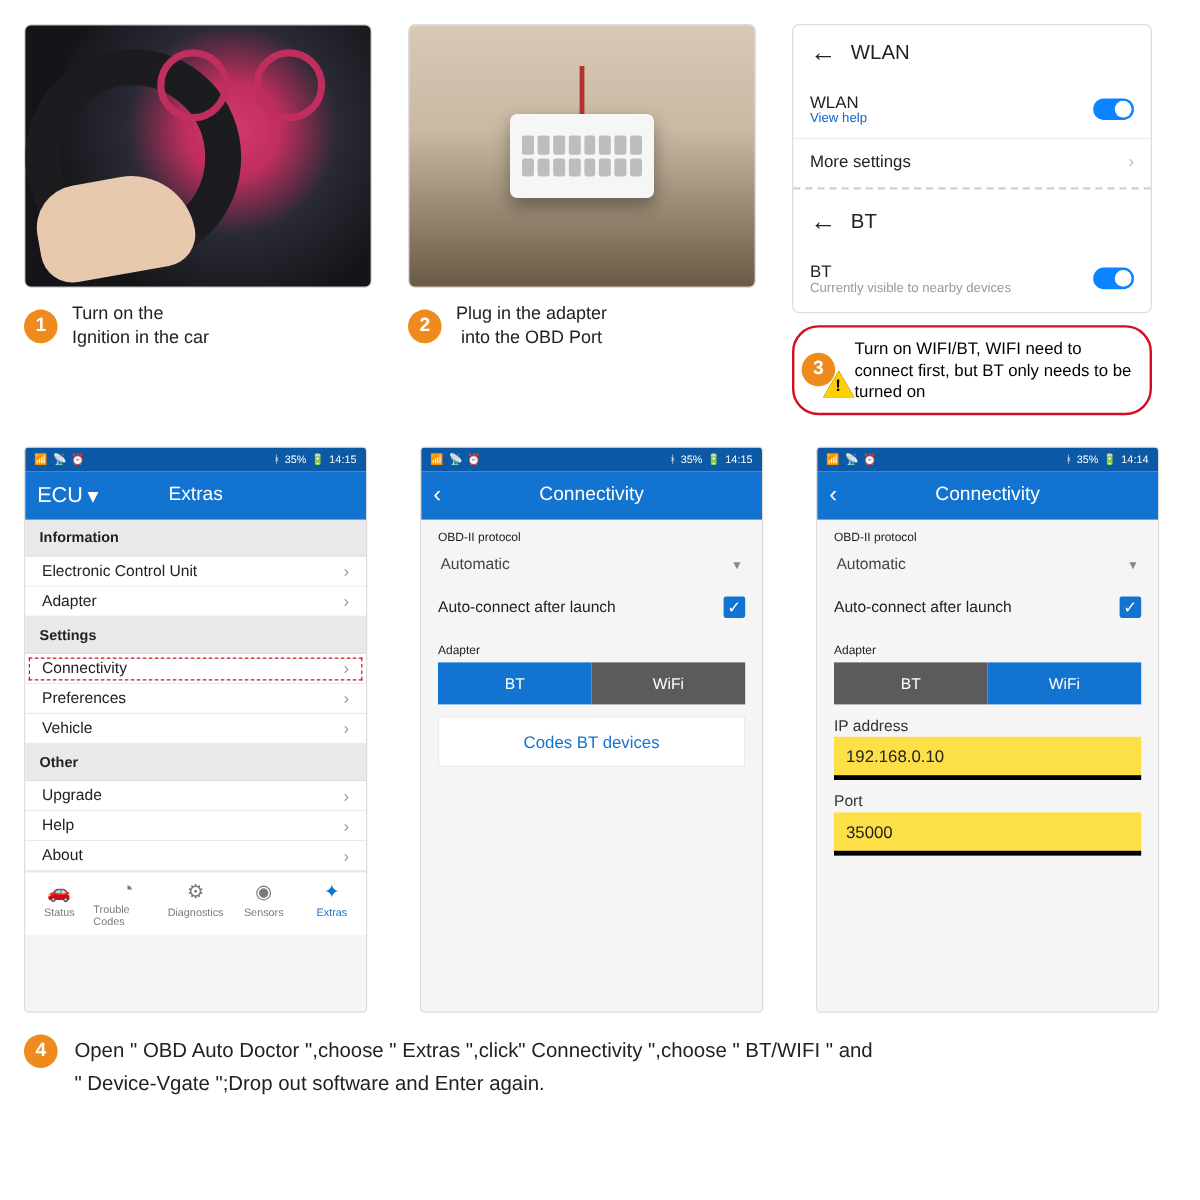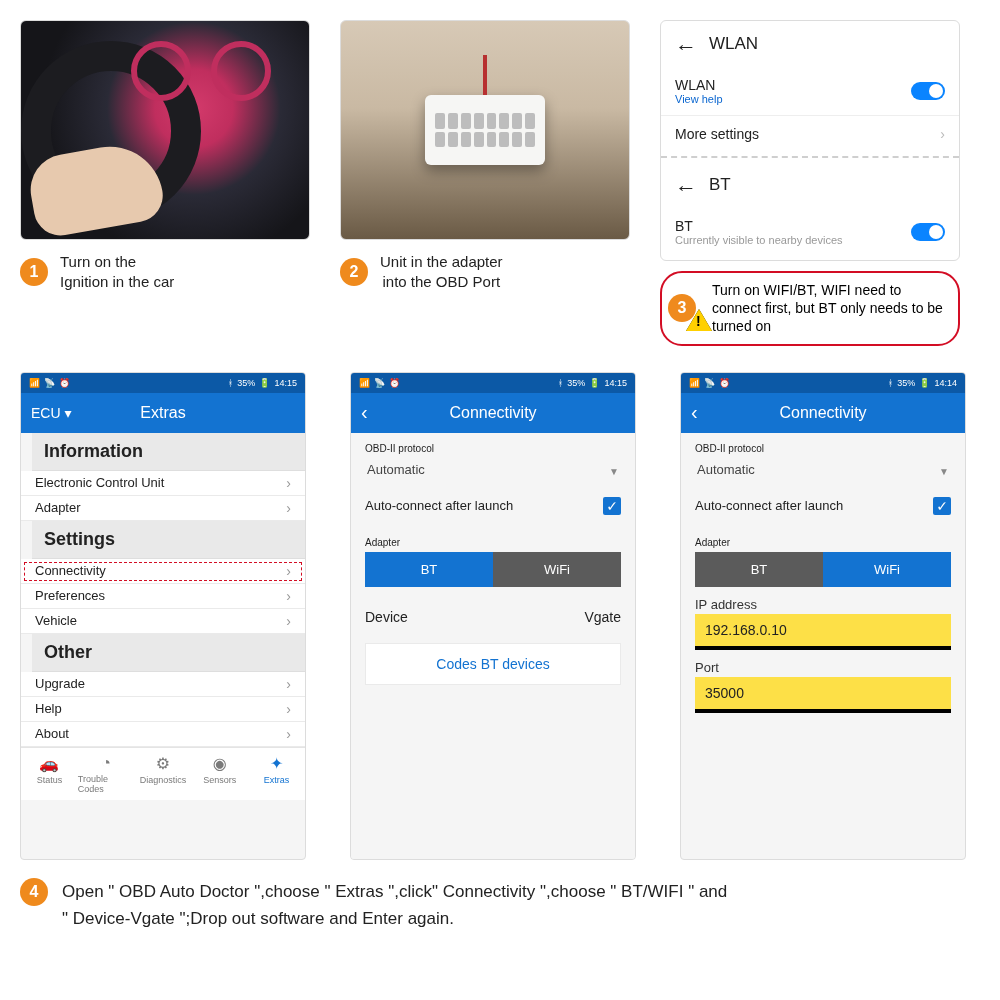--- a/index.html
+++ b/index.html
@@ -44,23 +44,23 @@
   .warn-tri { position: absolute; left: 24px; top: 36px; width: 0; height: 0; border-left: 13px solid transparent; border-right: 13px solid transparent; border-bottom: 22px solid #ffd000; filter: drop-shadow(0 0 0 #000); z-index: 1; }
   .warn-tri::after { content: "!"; position: absolute; left: -3px; top: 4px; color: #000; font-weight: 700; font-size: 14px; }
   .callout-text { font-size: 14px; line-height: 1.3; }
 
   
   .phones { margin-top: 26px; gap: 44px; }
   .phone { width: 286px; border: 1px solid #dcdcdc; border-radius: 4px; overflow: hidden; background: #f5f5f5; font-size: 13px; color: #222; }
   .statusbar { height: 20px; background: #0c59a6; color: #fff; display: flex; align-items: center; justify-content: space-between; padding: 0 8px; font-size: 9px; }
   .statusbar .sicons { display: flex; gap: 4px; }
   .titlebar { height: 40px; background: #1373d1; color: #fff; display: flex; align-items: center; justify-content: center; font-size: 16px; position: relative; }
-  .titlebar .left { position: absolute; left: 10px; font-size: 14px; display: flex; align-items: center; gap: 4px; }
+  .titlebar .left { position: absolute; left: 10px; font-size: 18px; display: flex; align-items: center; gap: 4px; }
   .titlebar .backchev { position: absolute; left: 10px; font-size: 20px; }
-  .section-header { background: #e9e9e9; padding: 8px 12px; font-weight: 600; font-size: 18px; border-bottom: 1px solid #dedede; margin-left: 11px; }
+  .section-header { background: #e9e9e9; padding: 8px 12px; font-weight: 600; font-size: 12px; border-bottom: 1px solid #dedede; }
   .list-item { background: #fff; padding: 4px 14px; border-bottom: 1px solid #eaeaea; display: flex; align-items: center; justify-content: space-between; }
   .list-item .chev { color: #999; font-size: 14px; }
   .highlight { outline: 1px dashed #d30d24; outline-offset: -4px; }
   .phone-body { background: #f5f5f5; }
   .field-block { padding: 10px 14px 0; background: #f5f5f5; }
   .field-label { font-size: 10px; margin-bottom: 4px; }
   .field-value { font-size: 13px; color: #333; padding: 4px 2px 8px; }
   .field-value.small { color: #444; font-size: 13px; }
   .drop-caret { float: right; color: #888; font-size: 10px; margin-top: 4px; }
   .checkrow { display: flex; justify-content: space-between; align-items: center; padding: 12px 14px; background: #f5f5f5; }
@@ -121,21 +121,21 @@
             <span></span>
             <span></span>
             <span></span>
             <span></span>
           </div>
       </div>
     </div>
     <div class="step top">
       <div class="badge">2</div>
       <div class="step-text">
-        <span>Unit in the adapter</span>
+        <span>Plug in the adapter</span>
         <span class="l2">into the OBD Port</span>
       </div>
     </div>
   </div>
 
   <div class="step3-wrap">
     <div class="card settings-card">
       <div class="settings-row header">
         <span class="back-arrow">←</span>
         <span>WLAN</span>
@@ -285,24 +285,20 @@
         <span>Auto-connect after launch</span>
         <div class="checkbox">✓</div>
       </div>
       <div class="field-block">
         <div class="field-label">Adapter</div>
         <div class="seg">
           <button class="active">BT</button>
           <button class="inactive">WiFi</button>
         </div>
       </div>
-      <div class="device-row">
-        <span>Device</span>
-        <span>Vgate</span>
-      </div>
       <div class="search-btn">Codes  BT  devices</div>
     </div>
   </div>
 
   <div class="phone">
     <div class="statusbar">
       <div class="sicons">
           <span>📶</span>
           <span>📡</span>
           <span>⏰</span>

